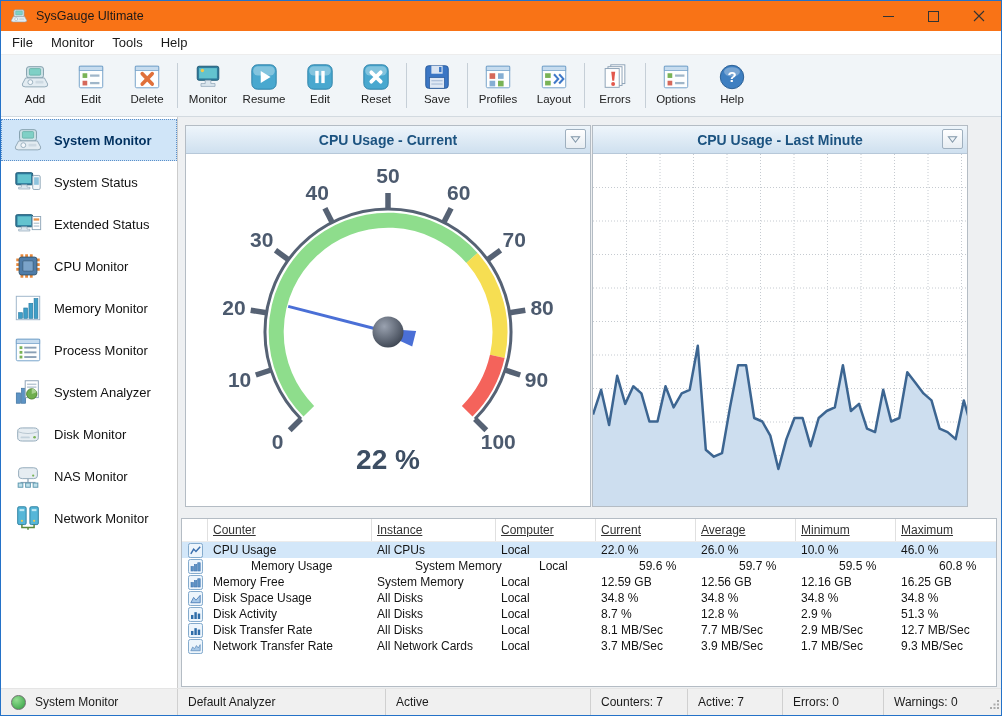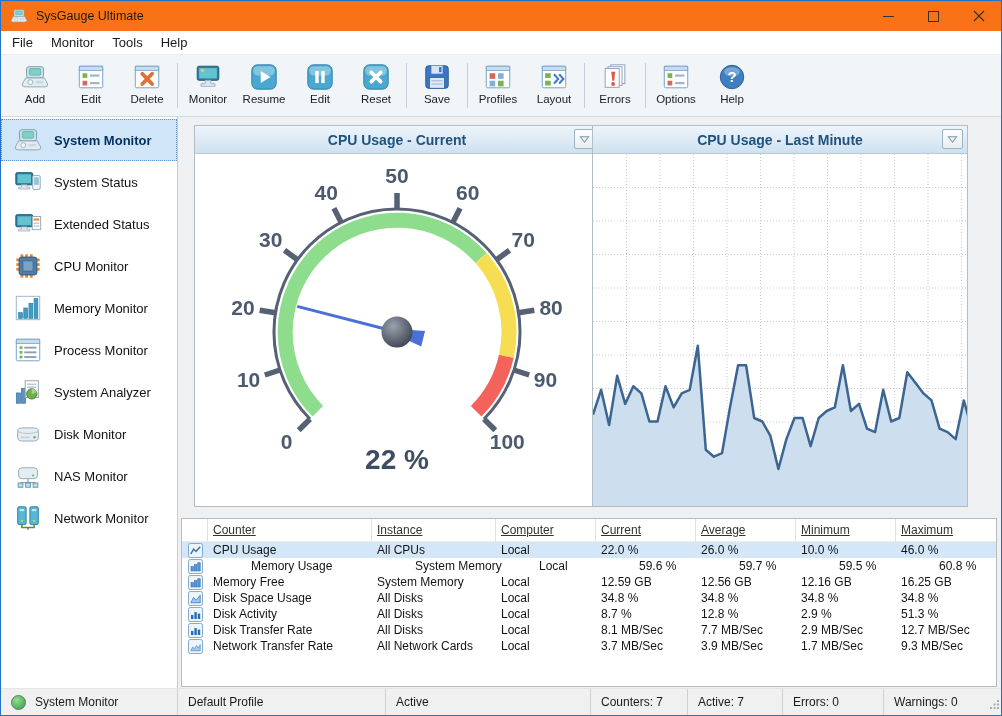--- a/index.html
+++ b/index.html
@@ -23,21 +23,21 @@
   .tb-sep{width:1px;background:#c6cfd7;margin:8px 2px;}
   
   .main{position:absolute;top:116px;left:0;right:0;bottom:26px;display:flex;}
   .sidebar{width:176px;background:#fff;border-right:1px solid #cccccc;padding-top:2px;box-sizing:content-box;flex:none;}
   .side-item{height:42px;display:flex;align-items:center;font-size:13px;color:#111;}
   .side-icon{width:30px;height:30px;margin-left:12px;margin-right:11px;flex:none;}
   .side-icon svg{display:block;}
   .side-item.selected{background:#d0e5f8;outline:1px dotted #5b8fc9;outline-offset:-1px;font-weight:bold;color:#00305f;}
   .content{position:relative;flex:1;background:#eef0f2;}
   .panel{position:absolute;background:#fff;border:1px solid #b4bcc4;box-sizing:border-box;}
-  .gauge-panel{left:16px;top:8px;width:406px;height:382px;}
+  .gauge-panel{left:7px;top:8px;width:406px;height:382px;}
   .chart-panel{left:414px;top:8px;width:376px;height:382px;}
   .table-panel{left:3px;top:401px;right:4px;bottom:2px;}
   .panel-header{height:27px;background:linear-gradient(#eef5fb,#cfe0ef);border-bottom:1px solid #b7c8d9;display:flex;align-items:center;justify-content:center;position:relative;}
   .panel-title{font-size:14px;font-weight:bold;color:#1c5380;}
   .panel-dd{position:absolute;right:4px;top:3px;width:21px;height:20px;background:linear-gradient(#ffffff,#e7edf2);border:1px solid #9fb0bf;border-radius:2px;display:flex;align-items:center;justify-content:center;padding:0;}
   .panel-body{position:absolute;top:28px;left:0;right:0;bottom:0;overflow:hidden;}
   
   .t-header{display:flex;height:22px;align-items:stretch;border-bottom:1px solid #ececec;font-size:12px;color:#333;}
   .t-hcell{box-sizing:border-box;padding:4px 0 0 5px;border-right:1px solid #e0e0e0;white-space:nowrap;overflow:hidden;text-decoration:underline;}
   .t-hcell:last-child{border-right:none;}
@@ -647,21 +647,21 @@
 
     </div>
   </div>
 
   <div class="statusbar" id="statusbar">
       <div class="sb-seg" style="width: 177px; flex: 0 0 auto;">
         <span class="status-dot"></span>
         <span>System Monitor</span>
       </div>
       <div class="sb-seg" style="width: 208px; flex: 0 0 auto;">
-        <span>Default Profile</span>
+        <span>Default Analyzer</span>
       </div>
       <div class="sb-seg" style="width: 205px; flex: 0 0 auto;">
         <span>Active</span>
       </div>
       <div class="sb-seg" style="width: 97px; flex: 0 0 auto;">
         <span>Counters: 7</span>
       </div>
       <div class="sb-seg" style="width: 95px; flex: 0 0 auto;">
         <span>Active: 7</span>
       </div>

